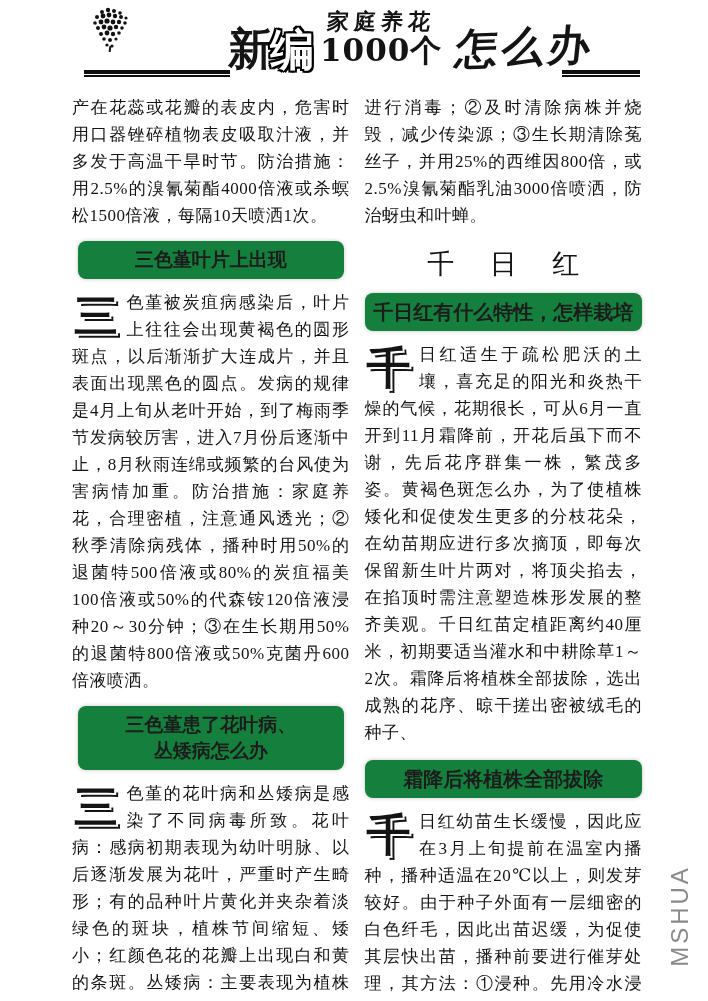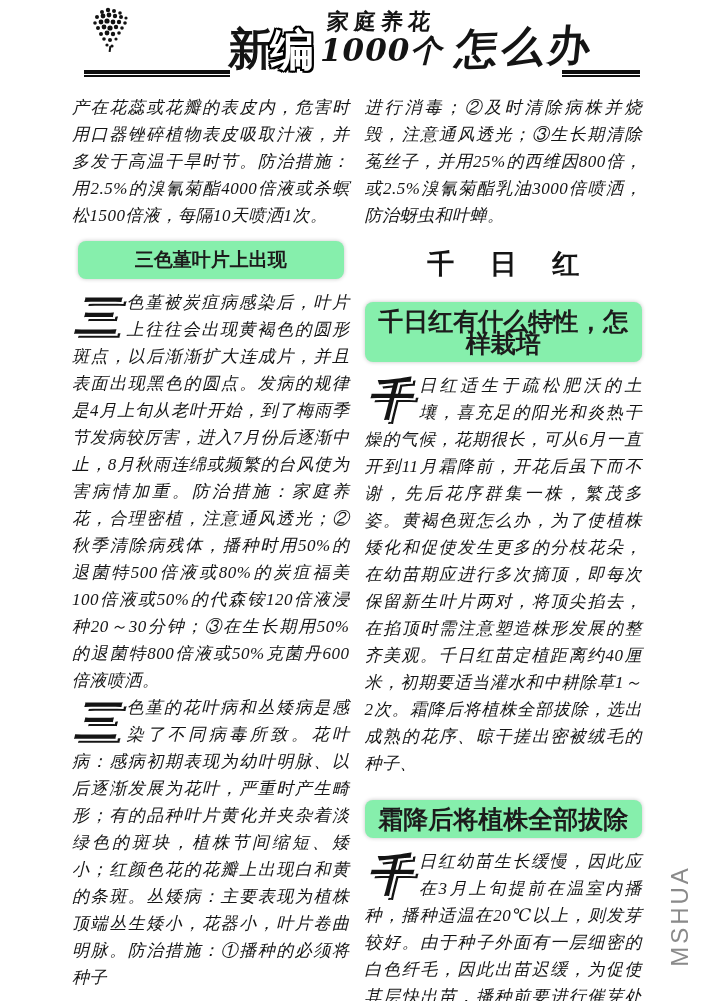--- a/index.html
+++ b/index.html
@@ -36,63 +36,62 @@
   }
   .t-bian {
     font-size: 44px; font-weight: 900; line-height: 1; margin-top: 24px;
     color: #fff;
     text-shadow: -2px -2px 0 #000, 2px -2px 0 #000, -2px 2px 0 #000, 2px 2px 0 #000,
                  -2px 0 0 #000, 2px 0 0 #000, 0 -2px 0 #000, 0 2px 0 #000;
   }
   .t-stack { display: flex; flex-direction: column; align-items: center; margin: 0 6px; }
   .t-family { font-size: 22px; font-weight: 900; letter-spacing: 5px; transform: skewX(-4deg); line-height: 1.1; }
   .t-1000 {
-    font-family: "DejaVu Serif", serif; font-style: italic; font-weight: bold;
+    font-family: "DejaVu Serif", serif; font-weight: bold;
     font-size: 31px; line-height: 1; letter-spacing: 1px;
   }
   .t-how {
     font-size: 42px; font-weight: 900; line-height: 1; margin-top: 18px; margin-left: 8px;
     transform: skewX(-8deg) rotate(-2deg); letter-spacing: 4px;
   }
 
   
   .columns { display: flex; gap: 15px; padding: 0 66px 0 72px; }
   .col { flex: 1; min-width: 0; }
 
   .para {
     font-size: 17px; line-height: 27px; text-align: justify;
     letter-spacing: 0.5px;
-    font-style: italic;
   }
   .dropcap {
     float: left;
     font-family: "Liberation Sans", "DejaVu Sans", sans-serif;
     font-size: 44px; line-height: 50px; font-weight: 900;
     padding: 2px 8px 0 2px;
     text-shadow: 2px 2px 0 #ffffff, 4px 4px 0 #141414;
   }
 
   .pill {
-    background: #86efac;
+    background: #15803d;
     border-radius: 8px;
     box-shadow: 0 0 4px #c5c5c5;
     text-align: center;
     font-family: "Liberation Sans", "DejaVu Sans", sans-serif;
     font-weight: 700;
     color: #1c1c1c;
   }
   .pill.two-line { margin: 12px 6px 10px 6px; padding: 6px 2px; font-size: 19px; line-height: 26px; }
-  .pill.one-line { margin: 23px 0 10px 0; padding: 8px 2px; font-size: 25px; line-height: 22px; }
+  .pill.one-line { margin: 14px 0 10px 0; padding: 8px 2px; font-size: 20px; line-height: 22px; }
   .pill span { display: block; }
 
   .chapter-title {
     margin-top: 20px;
     text-align: center;
     font-family: "Liberation Sans", "DejaVu Sans", sans-serif;
-    font-size: 27px; font-weight: 700;
+    font-size: 27px; font-weight: 400;
     letter-spacing: 14px; text-indent: 14px;
     line-height: 30px;
   }
 
   .watermark {
     position: absolute;
     left: 618px; top: 902px;
     width: 124px; height: 28px;
     transform: rotate(-90deg);
     transform-origin: 50% 50%;
@@ -163,27 +162,31 @@
     <div class="col">
       <p class="para">产在花蕊或花瓣的表皮内，危害时用口器锉碎植物表皮吸取汁液，并多发于高温干旱时节。防治措施：用2.5%的溴氰菊酯4000倍液或杀螟松1500倍液，每隔10天喷洒1次。</p>
 
       <div class="pill two-line">
         <span>三色堇叶片上出现</span>
       </div>
       <p class="para">
         <span class="dropcap">三</span><span>色堇被炭疽病感染后，叶片上往往会出现黄褐色的圆形斑点，以后渐渐扩大连成片，并且表面出现黑色的圆点。发病的规律是4月上旬从老叶开始，到了梅雨季节发病较厉害，进入7月份后逐渐中止，8月秋雨连绵或频繁的台风使为害病情加重。防治措施：家庭养花，合理密植，注意通风透光；②秋季清除病残体，播种时用50%的退菌特500倍液或80%的炭疽福美100倍液或50%的代森铵120倍液浸种20～30分钟；③在生长期用50%的退菌特800倍液或50%克菌丹600倍液喷洒。</span>
       </p>
 
+      <div class="pill two-line">
+        <span>三色堇患了花叶病、</span>
+        <span>丛矮病怎么办</span>
+      </div>
       <p class="para">
         <span class="dropcap">三</span><span>色堇的花叶病和丛矮病是感染了不同病毒所致。花叶病：感病初期表现为幼叶明脉、以后逐渐发展为花叶，严重时产生畸形；有的品种叶片黄化并夹杂着淡绿色的斑块，植株节间缩短、矮小；红颜色花的花瓣上出现白和黄的条斑。丛矮病：主要表现为植株顶端丛生矮小，花器小，叶片卷曲明脉。防治措施：①播种的必须将种子</span>
       </p>
     </div>
 
     <div class="col">
-      <p class="para">进行消毒；②及时清除病株并烧毁，注意通风透光；③生长期清除菟丝子，并用25%的西维因800倍，或2.5%溴氰菊酯乳油3000倍喷洒，防治蚜虫和叶蝉。</p>
+      <p class="para">进行消毒；②及时清除病株并烧毁，减少传染源；③生长期清除菟丝子，并用25%的西维因800倍，或2.5%溴氰菊酯乳油3000倍喷洒，防治蚜虫和叶蝉。</p>
 
       <div class="chapter-title">千 日 红</div>
 
       <div class="pill one-line">
         <span>千日红有什么特性，怎样栽培</span>
       </div>
       <p class="para">
         <span class="dropcap">千</span><span>日红适生于疏松肥沃的土壤，喜充足的阳光和炎热干燥的气候，花期很长，可从6月一直开到11月霜降前，开花后虽下而不谢，先后花序群集一株，繁茂多姿。黄褐色斑怎么办，为了使植株矮化和促使发生更多的分枝花朵，在幼苗期应进行多次摘顶，即每次保留新生叶片两对，将顶尖掐去，在掐顶时需注意塑造株形发展的整齐美观。千日红苗定植距离约40厘米，初期要适当灌水和中耕除草1～2次。霜降后将植株全部拔除，选出成熟的花序、晾干搓出密被绒毛的种子、</span>
       </p>
 

